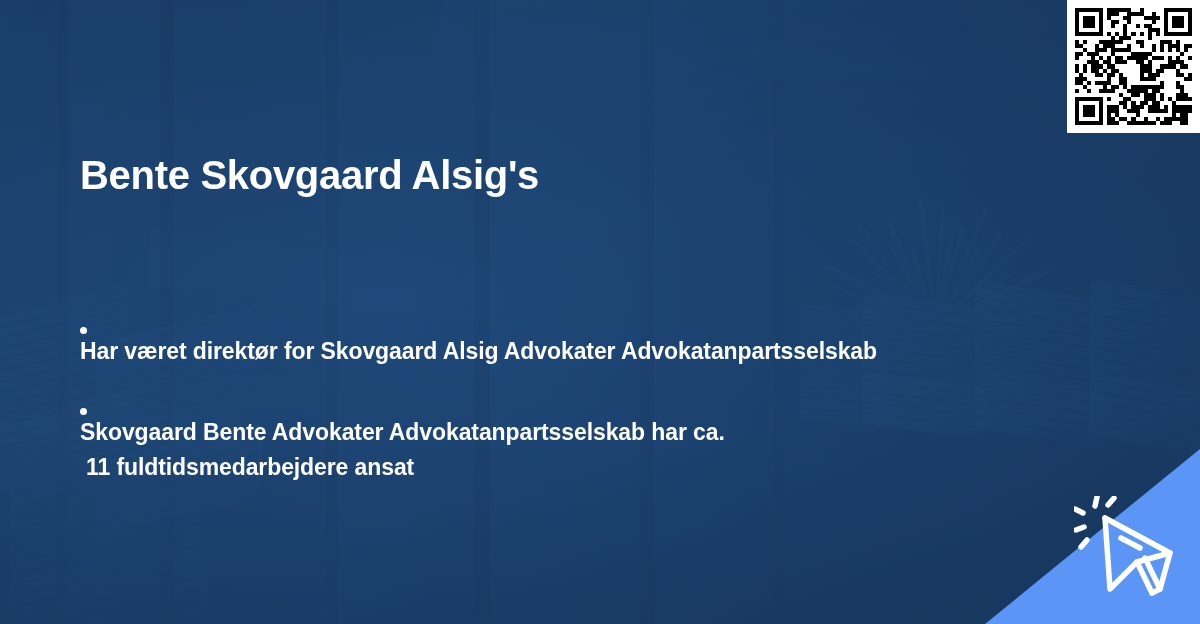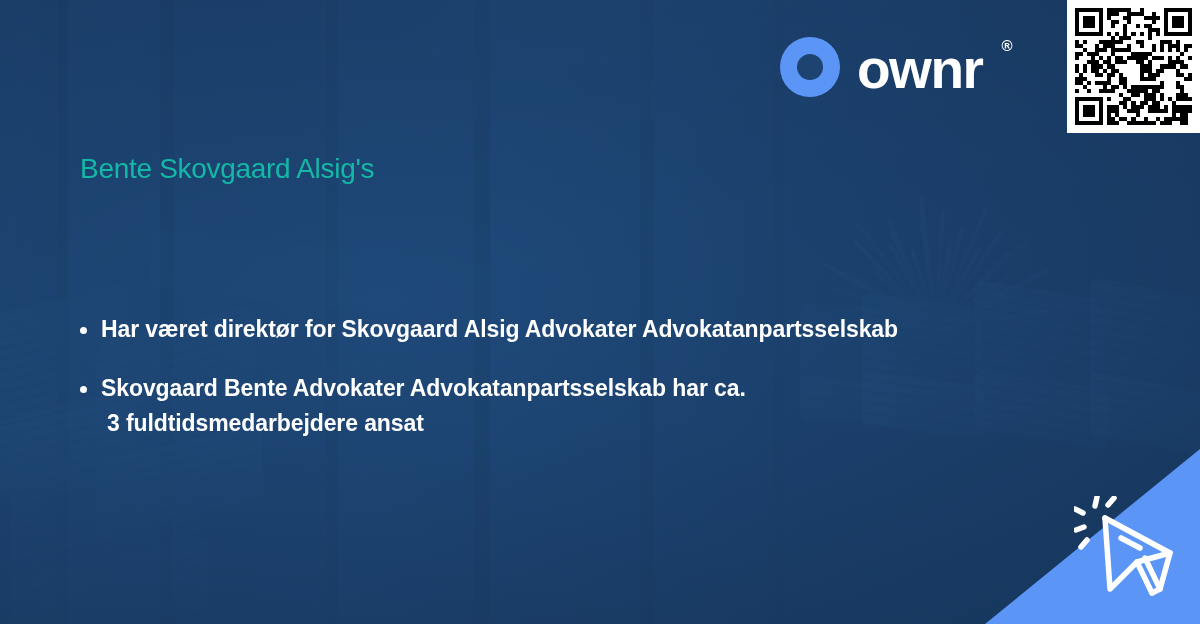--- a/index.html
+++ b/index.html
@@ -130,31 +130,31 @@
   
   .qr-panel {
     position:absolute; left:1067px; top:0; width:133px; height:133px;
     background:#ffffff; padding:8px;
   }
   .qr-grid { width:100%; height:100%; display:block; }
 
   
   .headline { position:absolute; left:80px; top:152px; width:900px; }
   .headline .l1 {
-    font-size:28px; font-weight:400; color:#14b8a6;
+    font-size:40px; font-weight:700; color:#ffffff;
     letter-spacing:-.3px; line-height:1.18;
   }
   .headline .l2 {
     font-size:36px; font-weight:400; color:#f2f6fa;
     letter-spacing:-.2px; line-height:1.3; margin-top:4px;
   }
 
   
   .bullets { position:absolute; left:80px; top:312px; width:1000px; }
-  .bullet { display:flex; align-items:flex-start; margin-bottom:24px; }
+  .bullet { display:flex; align-items:flex-start; margin-bottom:24px;flex-direction:column; }
   .bullet:last-child { margin-bottom:0; }
   .dot {
     flex:0 0 auto; width:7px; height:7px; border-radius:50%;
     background:#ffffff; margin:15px 14px 0 0;
   }
   .btext {
     font-size:23px; font-weight:700; color:#ffffff;
     line-height:1.52; letter-spacing:-.1px;
   }
   .btext .ln2 { display:block; padding-left:6px; }
@@ -265,42 +265,20 @@
       <div class="back"></div>
         <div class="seat"></div>
         <div class="stripes"></div>
     </div>
 
     <div class="floor"></div>
     <div class="tint"></div>
     <div class="tint2"></div>
   </div>
 
-  <div class="logo">
-    <svg class="logo-mark" viewBox="0 0 62 62">
-      <defs>
-        <clipPath id="slash">
-          <path d="M0,0 H62 V18 L18,62 H0 Z"></path>
-        </clipPath>
-        <clipPath id="slash2">
-          <path d="M62,62 H0 V44 L44,0 H62 Z"></path>
-        </clipPath>
-      </defs>
-      <g clip-path="url(#slash)">
-        <circle cx="31" cy="31" r="30" fill="#5b96f7"></circle>
-        <circle cx="31" cy="31" r="13" fill="#1d4370"></circle>
-      </g>
-      <g clip-path="url(#slash2)">
-        <circle cx="31" cy="31" r="30" fill="#5b96f7"></circle>
-        <circle cx="31" cy="31" r="13" fill="#1d4370"></circle>
-      </g>
-    </svg>
-    <div class="logo-word">ownr</div>
-    <div class="logo-reg">®</div>
-  </div>
 
   <div class="qr-panel">
     <svg class="qr-grid" viewBox="0 0 29 29" shape-rendering="crispEdges">
       <rect width="29" height="29" fill="#ffffff"></rect>
       <g fill="#000000" id="qr-modules">
           <rect x="0" y="0" width="1" height="1"></rect>
           <rect x="1" y="0" width="1" height="1"></rect>
           <rect x="2" y="0" width="1" height="1"></rect>
           <rect x="3" y="0" width="1" height="1"></rect>
           <rect x="4" y="0" width="1" height="1"></rect>
@@ -734,21 +712,21 @@
     <div class="bullet">
       <span class="dot"></span>
       <span class="btext">
         <span>Har været direktør for Skovgaard Alsig Advokater Advokatanpartsselskab</span>
       </span>
     </div>
     <div class="bullet">
       <span class="dot"></span>
       <span class="btext">
         <span>Skovgaard Bente Advokater Advokatanpartsselskab har ca.</span>
-        <span class="ln2">3 fuldtidsmedarbejdere ansat</span>
+        <span class="ln2">11 fuldtidsmedarbejdere ansat</span>
       </span>
     </div>
   </div>
 
   <div class="corner"></div>
   <svg class="cursor" viewBox="0 0 108 104">
     <g fill="none" stroke="#ffffff" stroke-width="5.5" stroke-linecap="round" stroke-linejoin="round">
       <path d="M31,22 L96,57 L63,66 L78,97"></path>
       <path d="M31,22 L36,93 L63,66"></path>
       <path d="M78,97 L86,93 L71,62"></path>

